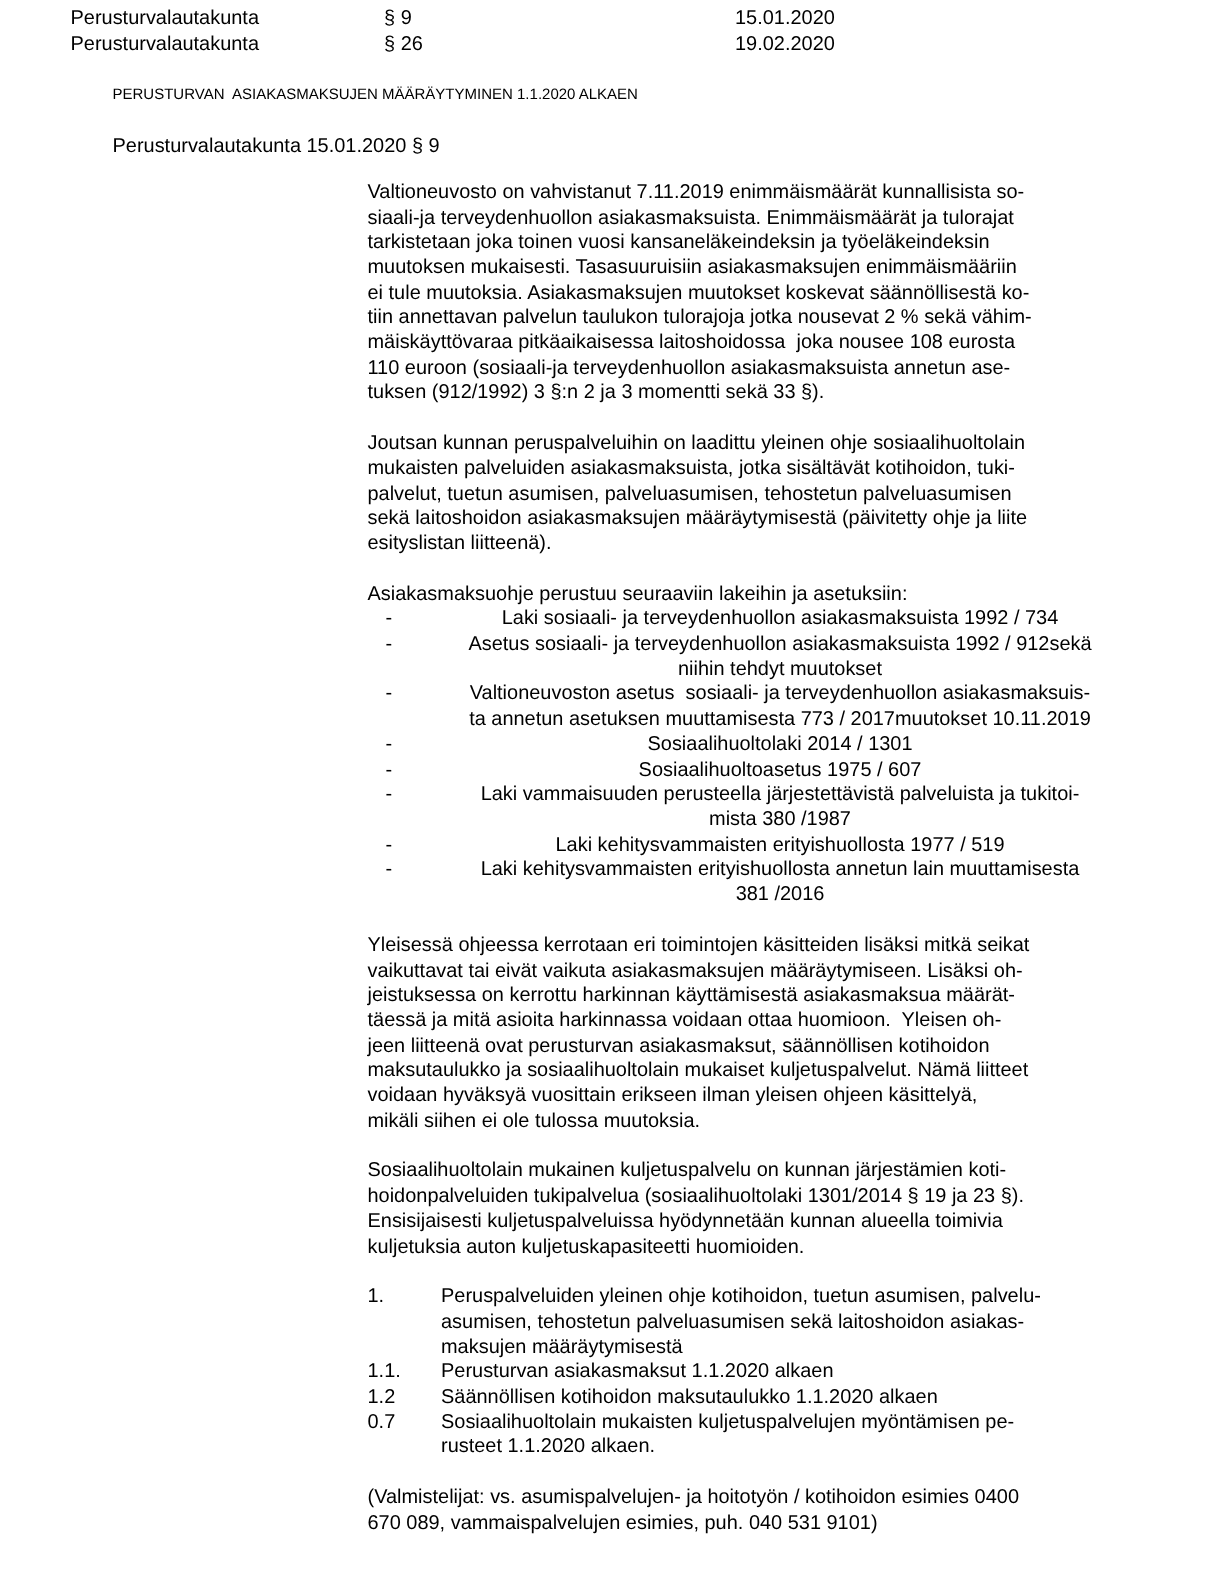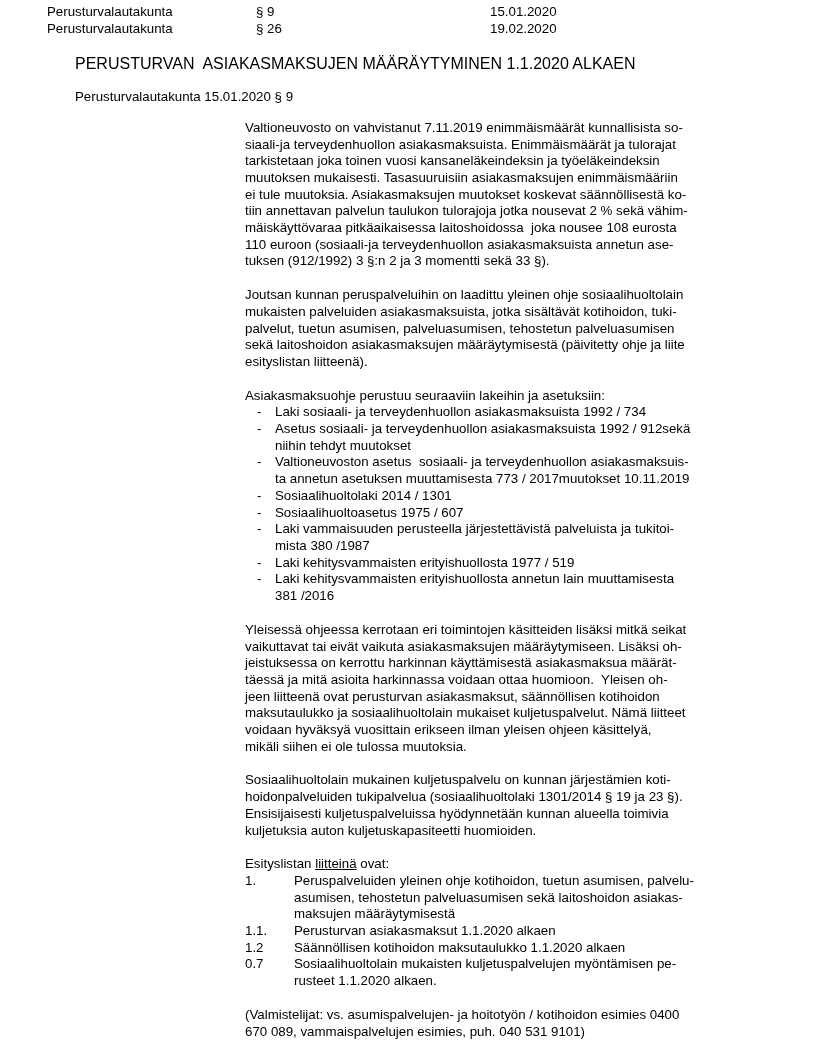--- a/index.html
+++ b/index.html
@@ -15,32 +15,32 @@
     box-sizing: border-box;
     padding-top: 4px;
     overflow: hidden;
   }
   .header-row { display: flex; margin-left: 47px; }
   .col-committee { width: 209px; }
   .col-section { width: 234px; }
   .col-date { flex: 1; }
   .title {
     margin: 19px 0 0 75px;
-    font-size: 16px;
+    font-size: 10px;
     font-weight: normal;
     white-space: pre-wrap;
   }
   .subtitle { margin: 16px 0 12px 75px; white-space: pre-wrap; }
   .content { margin: 14px 0 0 245px; width: 520px; }
   .para { margin: 0 0 17px 0; white-space: pre-wrap; }
   .block { margin: 0 0 17px 0; }
   .list-intro { white-space: pre-wrap; }
   .dash-item { position: relative; padding-left: 30px; }
   .dash-item .dash { position: absolute; left: 12px; top: 0; }
-  .dash-item .dash-text { white-space: pre-wrap; display: block; }
+  .dash-item .dash-text { white-space: pre-wrap; display: block; text-align: center; }
   .num-item { display: flex; }
   .num-item .num { width: 49px; flex: 0 0 49px; }
   .num-item .num-text { white-space: pre-wrap; display: block; flex: 1; }
   .underline { text-decoration: underline; }
 </style>
 </head>
 <body>
 
 <div class="page">
 
@@ -127,21 +127,20 @@
 maksutaulukko ja sosiaalihuoltolain mukaiset kuljetuspalvelut. Nämä liitteet
 voidaan hyväksyä vuosittain erikseen ilman yleisen ohjeen käsittelyä,
 mikäli siihen ei ole tulossa muutoksia.</div>
 
     <div class="para">Sosiaalihuoltolain mukainen kuljetuspalvelu on kunnan järjestämien koti-
 hoidonpalveluiden tukipalvelua (sosiaalihuoltolaki 1301/2014 § 19 ja 23 §).
 Ensisijaisesti kuljetuspalveluissa hyödynnetään kunnan alueella toimivia
 kuljetuksia auton kuljetuskapasiteetti huomioiden.</div>
 
     <div class="block">
-      <div class="list-intro"><span>Esityslistan </span><span class="underline">liitteinä</span><span> ovat:</span></div>
       <div class="num-item">
         <span class="num">1.</span>
         <span class="num-text">Peruspalveluiden yleinen ohje kotihoidon, tuetun asumisen, palvelu-
 asumisen, tehostetun palveluasumisen sekä laitoshoidon asiakas-
 maksujen määräytymisestä</span>
       </div>
       <div class="num-item">
         <span class="num">1.1.</span>
         <span class="num-text">Perusturvan asiakasmaksut 1.1.2020 alkaen</span>
       </div>

